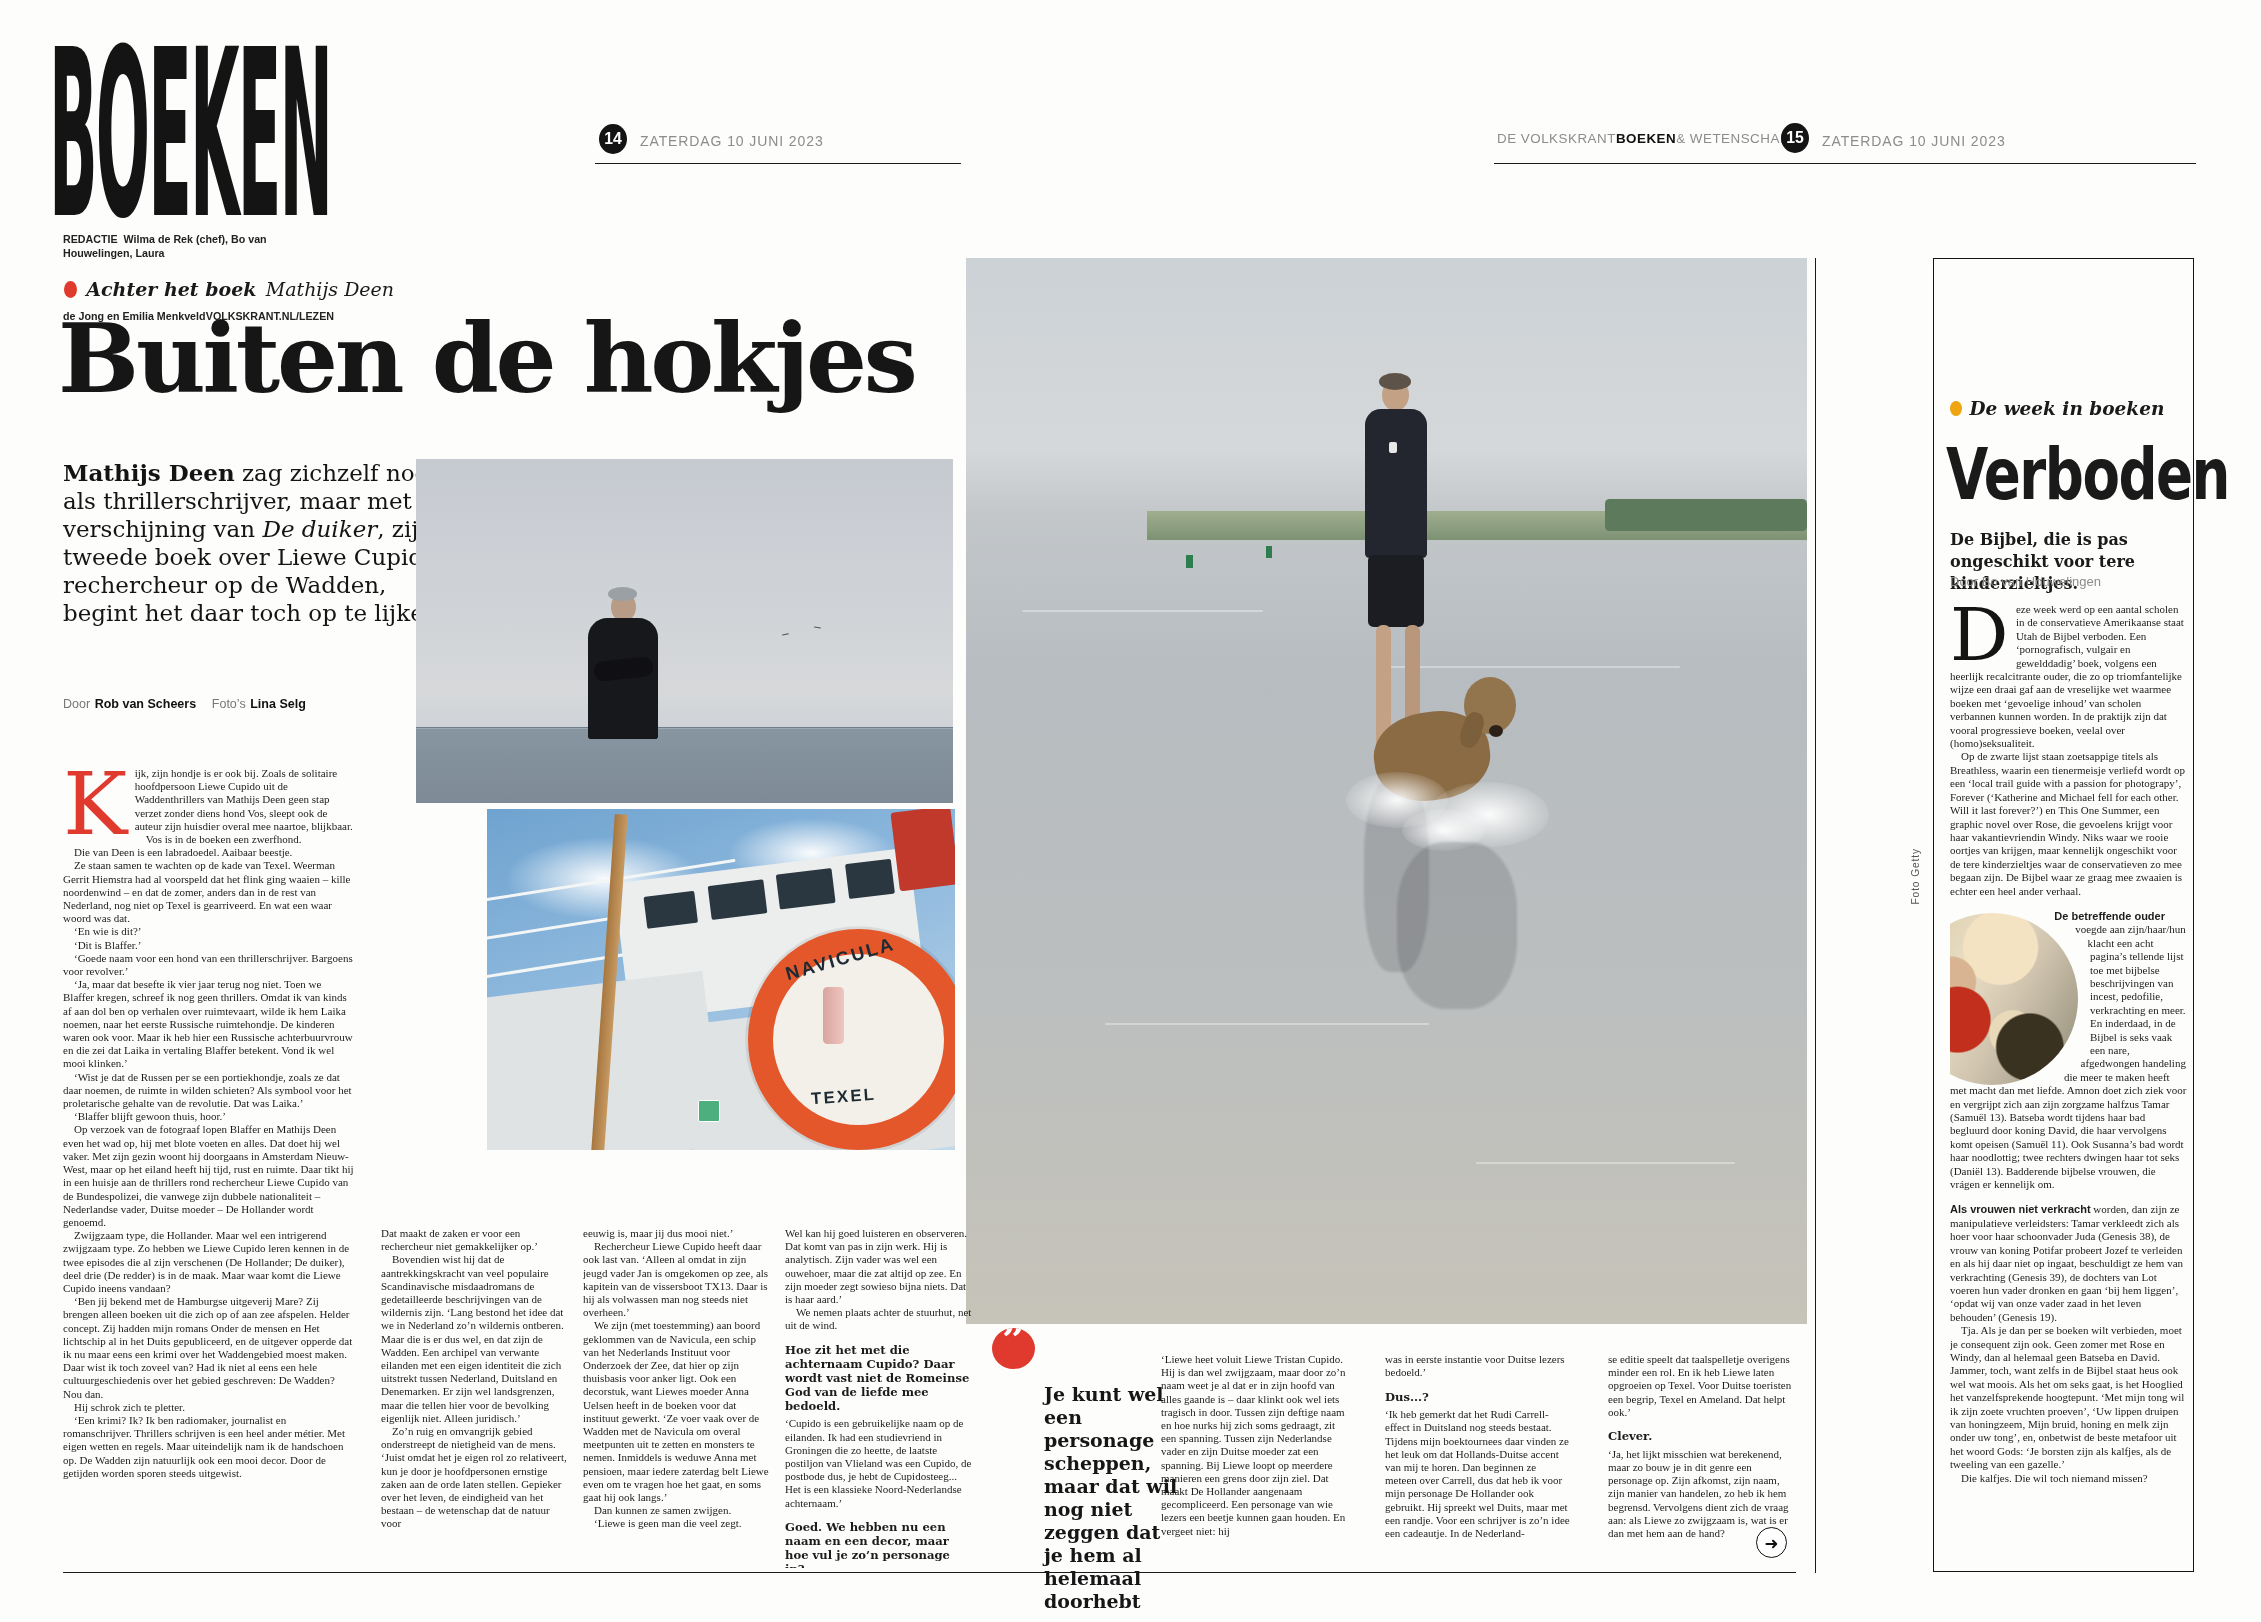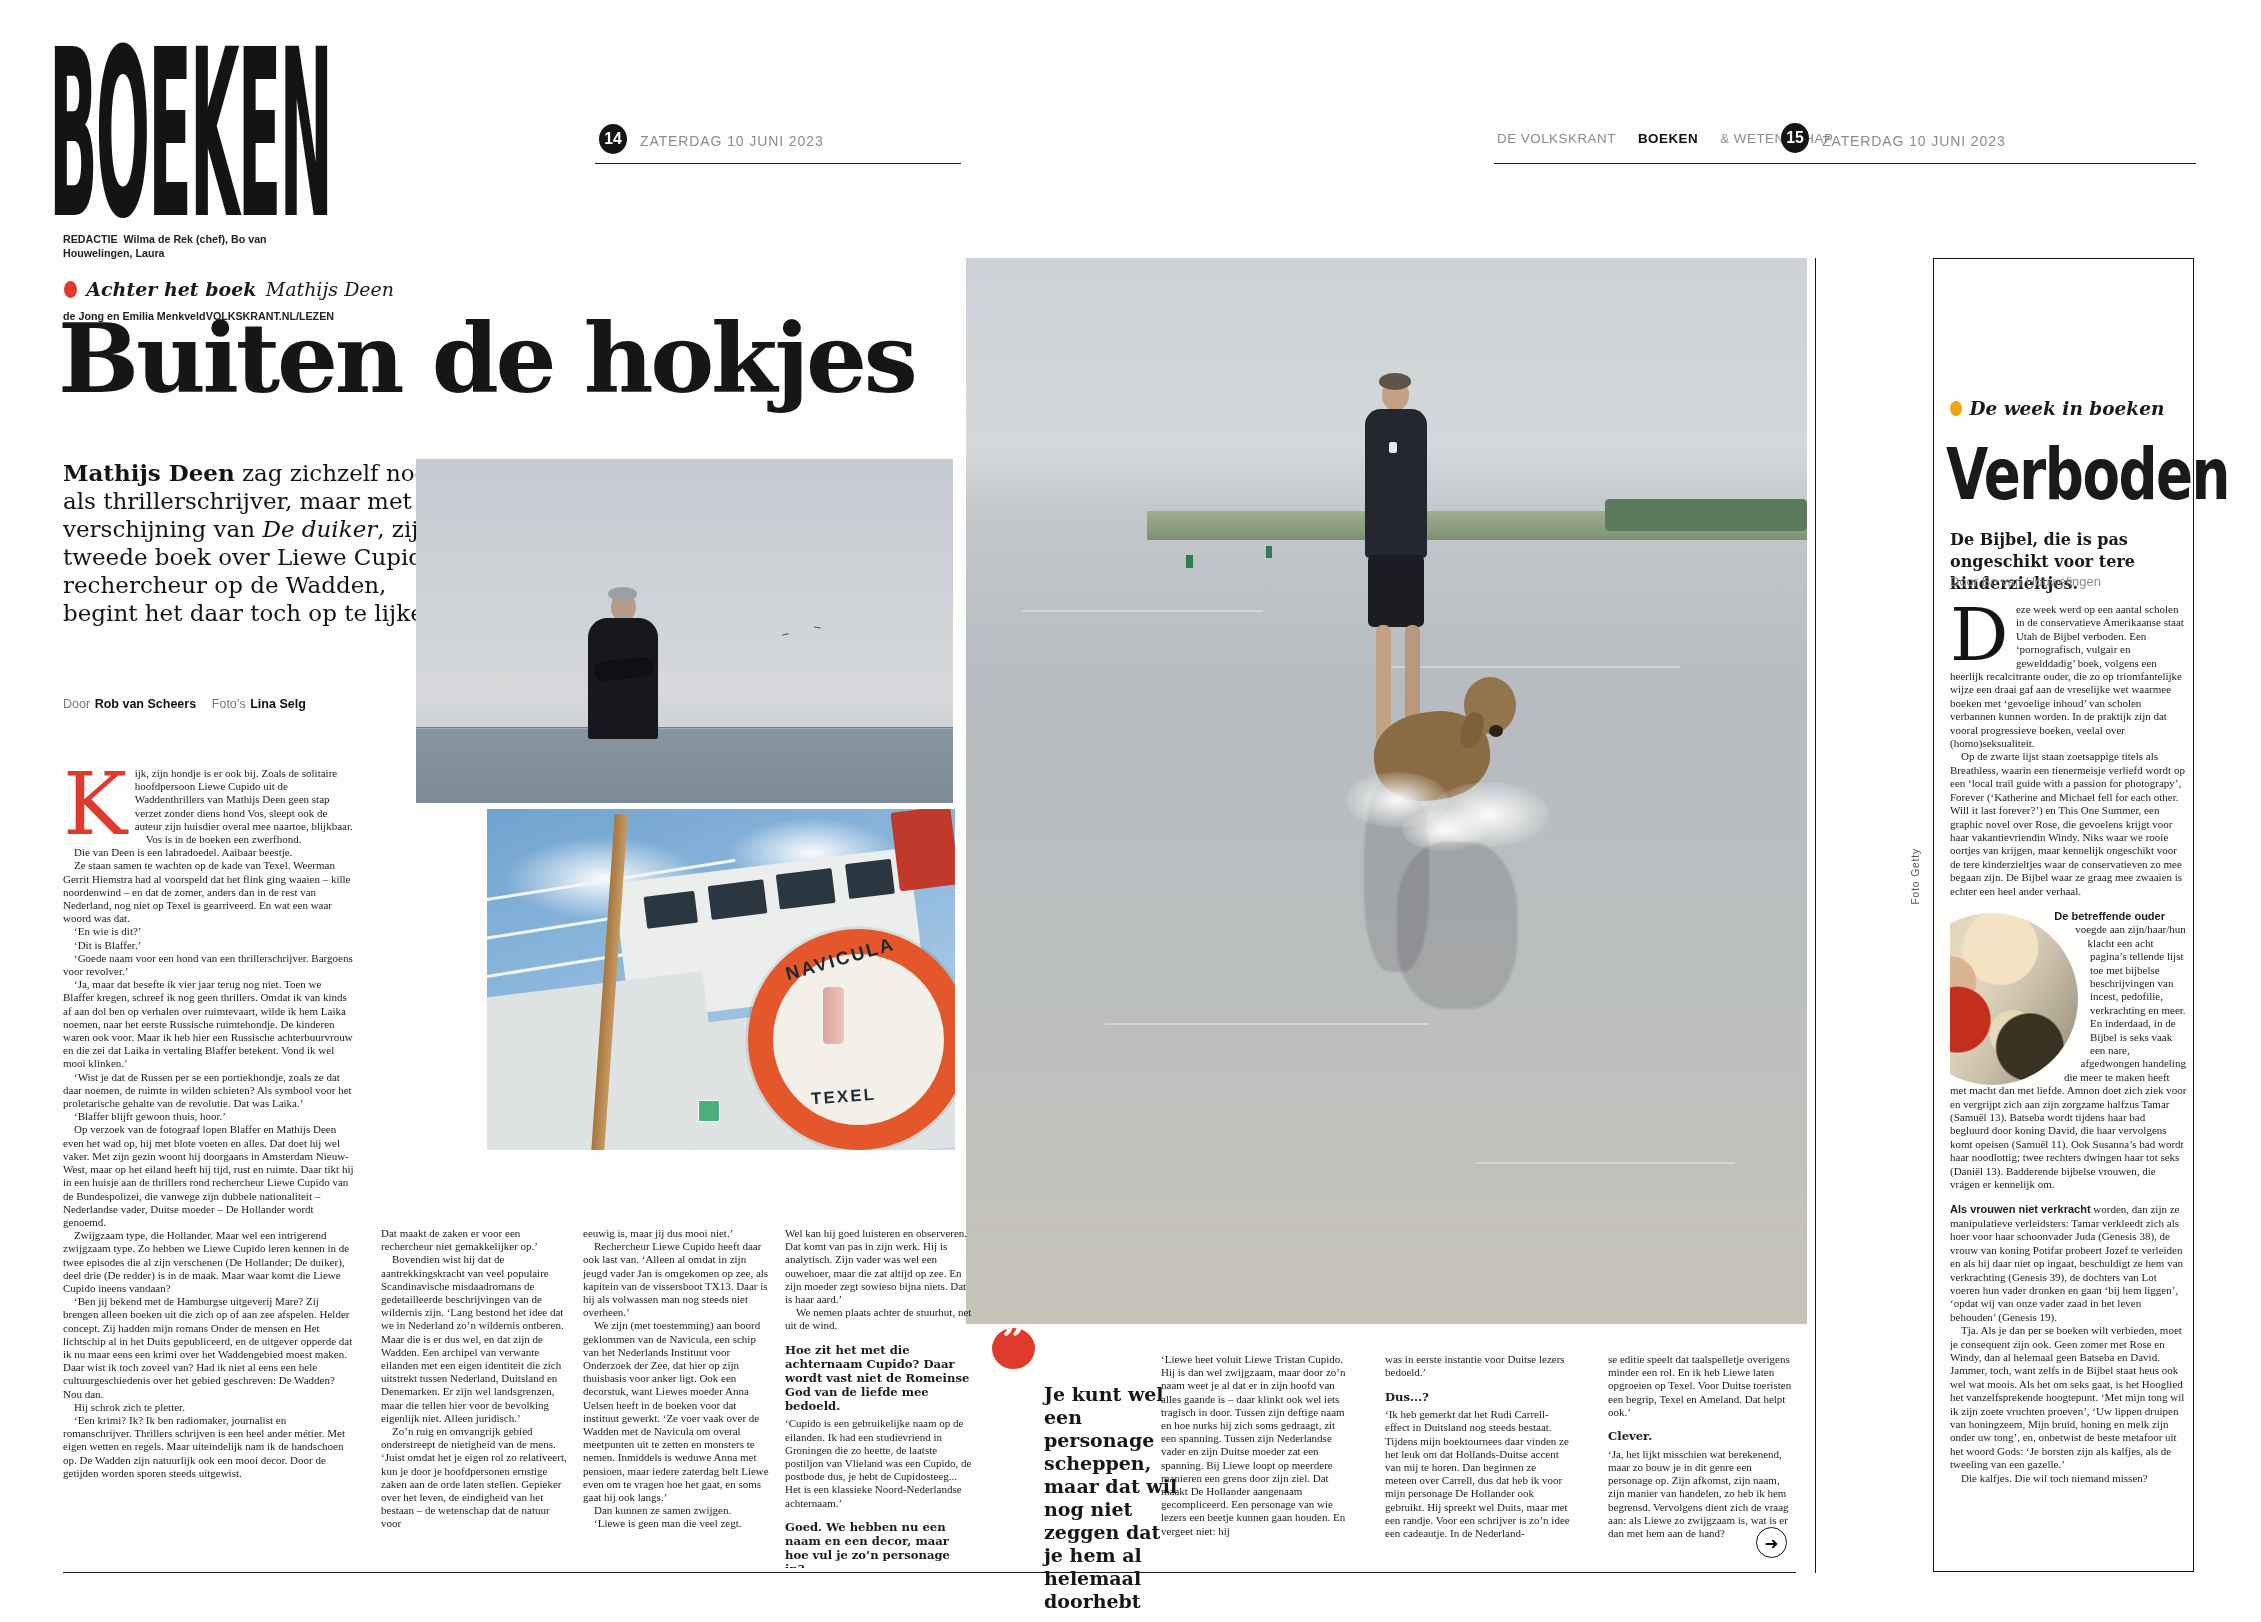--- a/index.html
+++ b/index.html
@@ -5,21 +5,21 @@
   html,body{margin:0;padding:0;}
   body{width:2261px;height:1623px;position:relative;background:#f4f3f0;font-family:"Liberation Serif",serif;color:#1a1a1a;}
   .page{position:absolute;left:0;top:0;width:2261px;height:1623px;background:#fdfdfc;overflow:hidden;}
   .abs{position:absolute;}
   
   .logo{font-family:"DejaVu Sans",sans-serif;font-weight:bold;font-size:232px;line-height:0.73;letter-spacing:-6.5px;color:#141414;transform:scale(0.275,1);transform-origin:left top;white-space:nowrap;}
   .masthead{width:271px;font-family:"Liberation Sans",sans-serif;font-size:10.7px;line-height:14.4px;color:#222;}
   .masthead .row2{display:flex;justify-content:space-between;margin-top:48px;}
   .folio-circle{width:28px;height:30px;border-radius:50%;background:#141414;color:#fff;font-family:"Liberation Sans",sans-serif;font-weight:bold;font-size:15.8px;display:flex;align-items:center;justify-content:center;}
   .date{font-family:"Liberation Sans",sans-serif;font-size:14px;letter-spacing:0.9px;color:#8c8c8c;white-space:nowrap;}
-  .rh{font-family:"Liberation Sans",sans-serif;font-size:13.4px;letter-spacing:0.5px;white-space:nowrap;display:flex;gap:22px;align-items:flex-end;}
+  .rh{font-family:"Liberation Sans",sans-serif;font-size:13.4px;letter-spacing:0.5px;white-space:nowrap;display:flex;gap:0;align-items:flex-end;}
   .rh .gray{color:#8c8c8c;} .rh .blk{color:#111;font-weight:bold;}
   .hrule{background:#1a1a1a;height:0.9px;}
   .vrule{background:#1a1a1a;width:0.9px;}
   
   .kicker{display:flex;align-items:center;gap:9.3px;}
   .reddot{width:13px;height:17px;border-radius:50%;background:#e0392d;}
   .kicker .kt{font-size:19px;font-style:italic;font-weight:bold;font-family:"DejaVu Serif",serif;}
   .kicker .ka{font-size:19px;font-style:italic;font-family:"DejaVu Serif",serif;}
   .headline{font-family:"DejaVu Serif",serif;font-weight:bold;font-size:96px;line-height:1.02;letter-spacing:-3.2px;color:#161616;white-space:nowrap;}
   .intro{width:399px;font-family:"DejaVu Serif",serif;font-size:23px;line-height:28px;color:#141414;}

